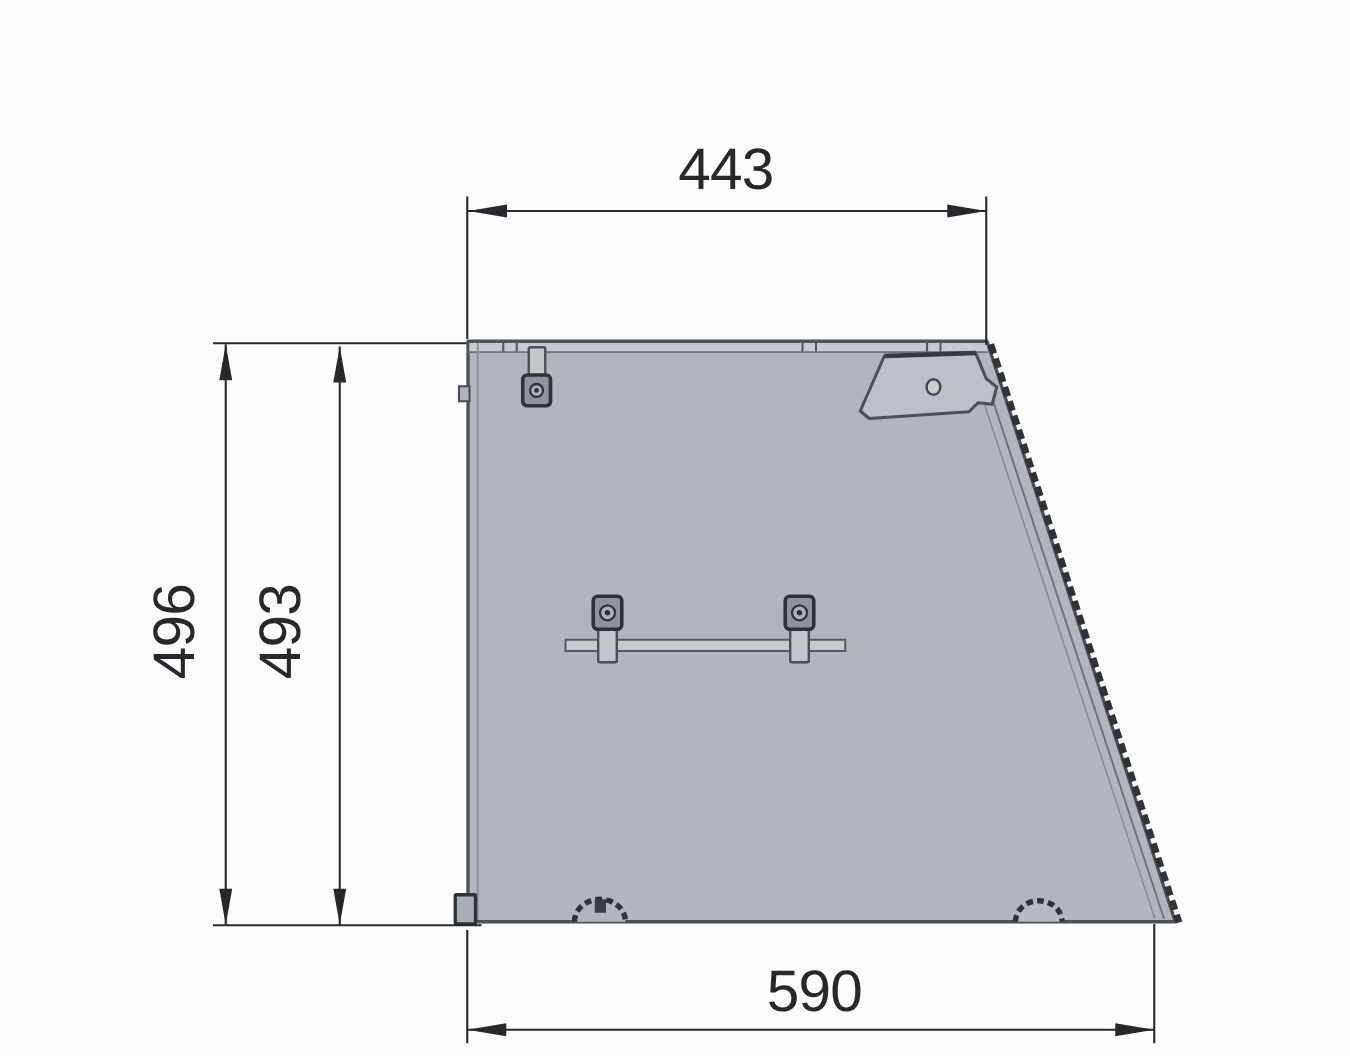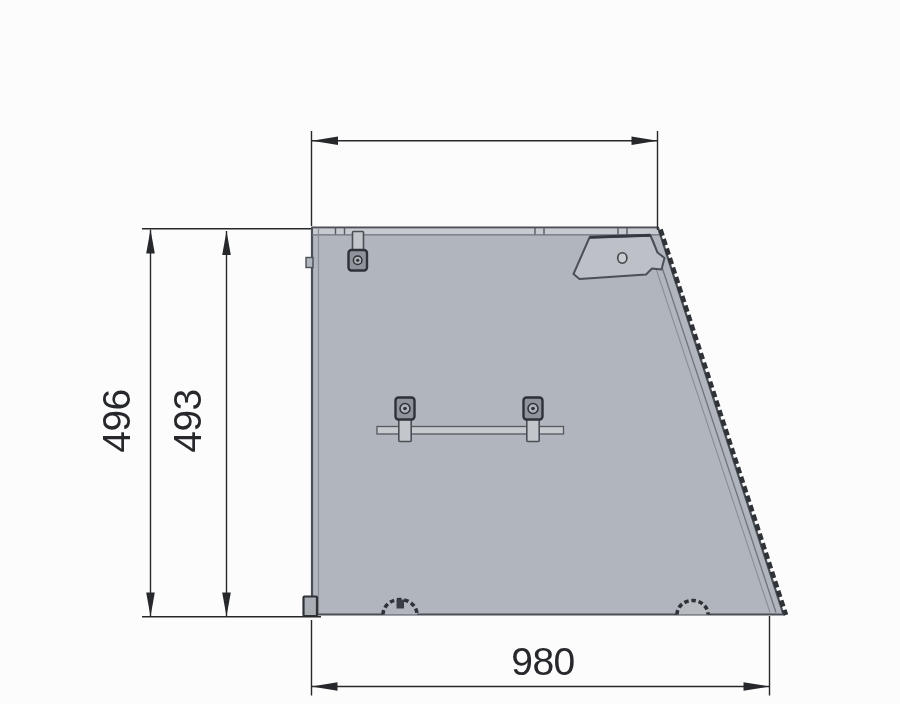--- a/index.html
+++ b/index.html
@@ -124,16 +124,17 @@
       <g>
         <line x1="311.5" y1="620" x2="311.5" y2="695.5"></line>
         <line x1="769.5" y1="616" x2="769.5" y2="695.5"></line>
         <line x1="311.5" y1="686.5" x2="769.5" y2="686.5"></line>
         <polygon points="311.5,686.5 337.5,682.2 337.5,690.8" stroke="none"></polygon>
         <polygon points="769.5,686.5 743.5,682.2 743.5,690.8" stroke="none"></polygon>
       </g>
     </g>
   </svg>
 
+  <div class="dim-label lbl-443">443</div>
   <div class="dim-label lbl-496">496</div>
   <div class="dim-label lbl-493">493</div>
-  <div class="dim-label lbl-590">980</div>
+  <div class="dim-label lbl-590">590</div>
 </div>
 
 </body></html>

